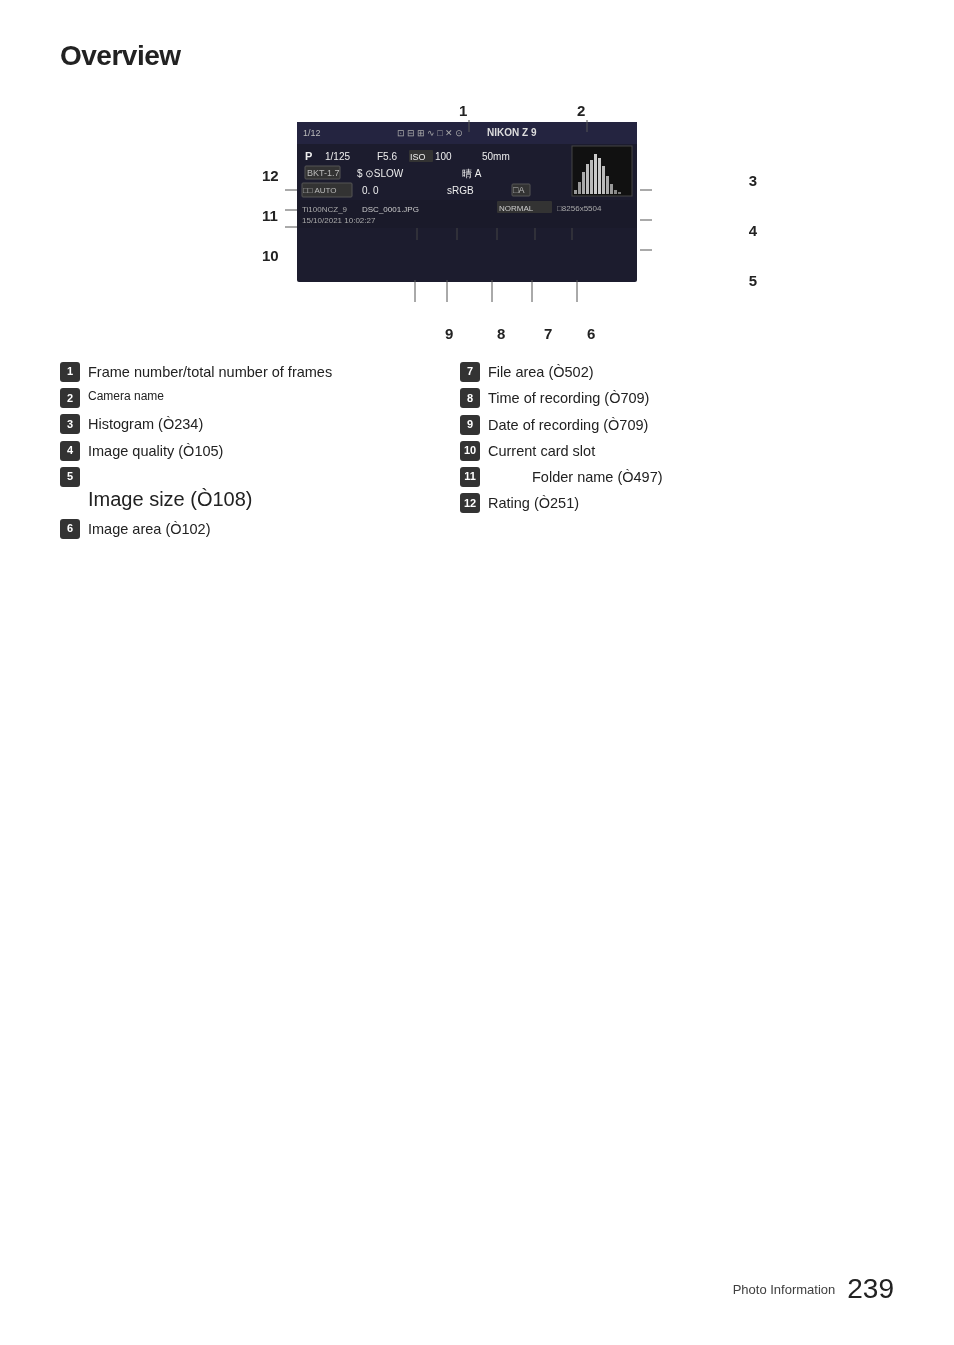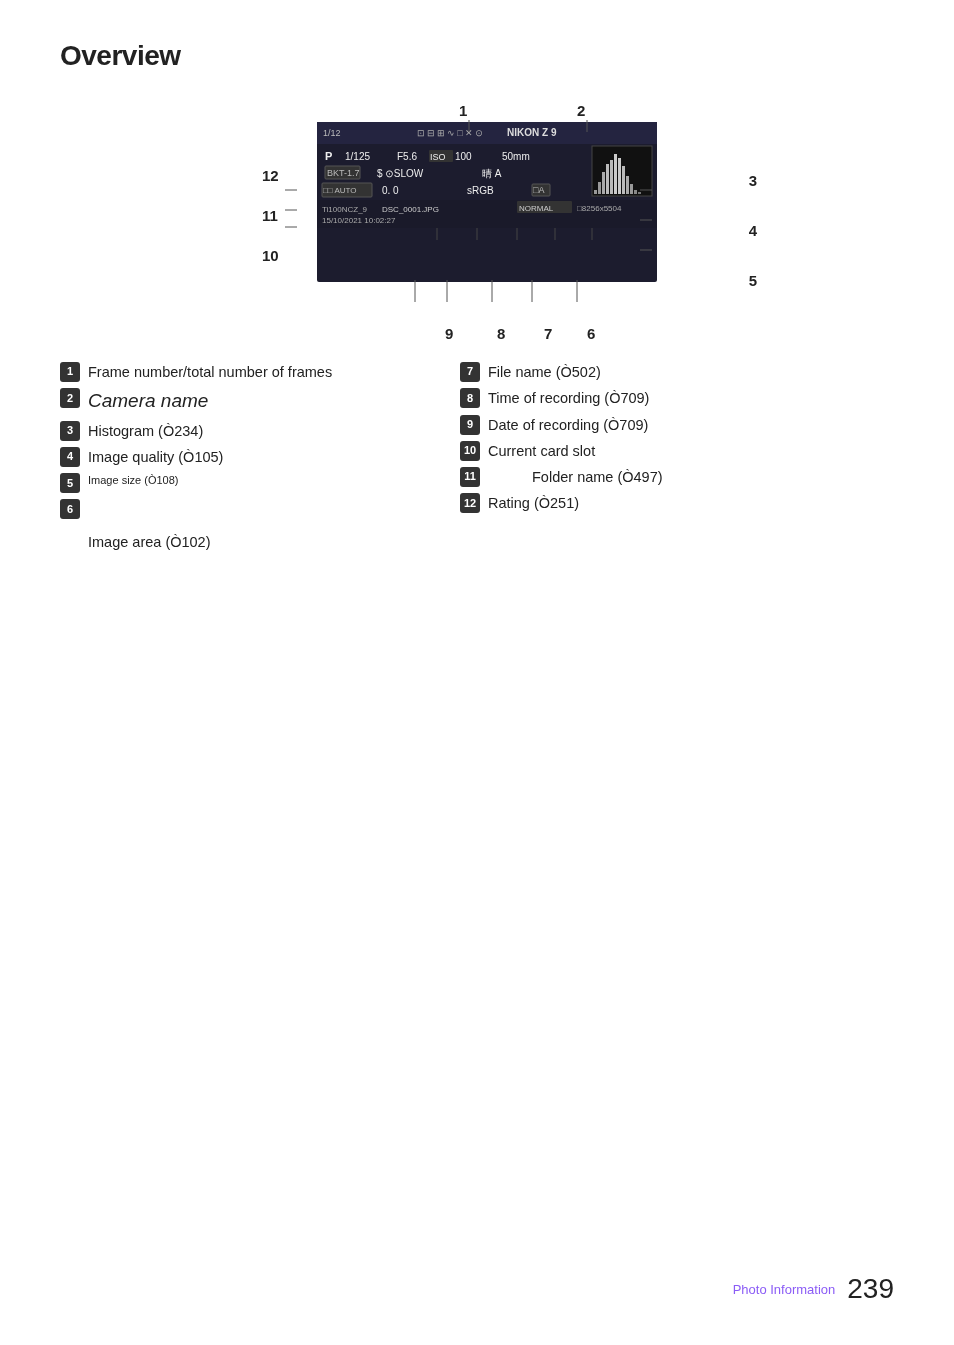--- a/index.html
+++ b/index.html
@@ -49,21 +49,21 @@
       position: absolute;
       bottom: 40px;
       right: 60px;
       display: flex;
       align-items: center;
       gap: 12px;
     }
 
     .footer-label {
       font-size: 13px;
-      color: #8b5cf6;
+      color: #404040;
     }
 
     .footer-number {
       font-size: 28px;
       font-weight: 300;
       color: #222;
     }
 
     
     .num-label {
@@ -93,21 +93,21 @@
   <div class="num-label" style="top: 120px; right: 10px;">4</div>
   <div class="num-label" style="top: 170px; right: 10px;">5</div>
   <div class="num-label" style="bottom: 0; left: 400px;">6</div>
   <div class="num-label" style="bottom: 0; left: 357px;">7</div>
   <div class="num-label" style="bottom: 0; left: 310px;">8</div>
   <div class="num-label" style="bottom: 0; left: 258px;">9</div>
   <div class="num-label" style="top: 145px; left: 75px;">10</div>
   <div class="num-label" style="top: 105px; left: 75px;">11</div>
   <div class="num-label" style="top: 65px; left: 75px;">12</div>
 
-  <div style="position: absolute; top: 20px; left: 110px; width: 340px; height: 160px; margin-left: 20px;">
+  <div style="position: absolute; top: 20px; left: 110px; width: 340px; height: 160px;">
 
     
     <svg width="340" height="160" viewBox="0 0 340 160" xmlns="http://www.w3.org/2000/svg">
 
       <rect width="340" height="160" fill="#1c1c2e" rx="2"></rect>
 
       <rect x="0" y="0" width="340" height="22" fill="#242440"></rect>
       <text x="6" y="14" fill="#bbb" font-size="9" font-family="Arial">1/12</text>
       <text x="190" y="14" fill="#ddd" font-size="10" font-family="Arial" font-weight="bold">NIKON Z 9</text>
       <text x="100" y="14" fill="#aaa" font-size="9" font-family="Arial">⊡ ⊟ ⊞ ∿ □ ✕ ⊙</text>
@@ -198,44 +198,44 @@
 
 <div style="display: grid; grid-template-columns: 1fr 1fr; gap: 4px 40px; margin-top: 20px; max-width: 760px;">
 
   <div>
     <div class="legend-item" style="margin-bottom:6px;">
       <span class="badge badge-dark">1</span>
       <span style="font-size:14.5px;line-height:1.4;text-align:right;">Frame number/total number of frames</span>
     </div>
     <div class="legend-item" style="margin-bottom:6px;">
       <span class="badge badge-dark">2</span>
-      <span style="font-size:19px;line-height:1.4;font-style:italic;">Camera name</span>
+      <span style="font-size:12px;line-height:1.4;">Camera name</span>
     </div>
     <div class="legend-item" style="margin-bottom:6px;">
       <span class="badge badge-dark">3</span>
       <span style="font-size:14.5px;line-height:1.4;">Histogram (Ò234)</span>
     </div>
     <div class="legend-item" style="margin-bottom:6px;">
       <span class="badge badge-dark">4</span>
       <span style="font-size:14.5px;line-height:1.4;">Image quality (Ò105)</span>
     </div>
     <div class="legend-item" style="margin-bottom:6px;">
       <span class="badge badge-dark">5</span>
-      <span style="font-size:11px;line-height:1.4;">Image size (Ò108)</span>
+      <span style="font-size:20px;line-height:1.4;margin-top:18px;">Image size (Ò108)</span>
     </div>
     <div class="legend-item" style="margin-bottom:6px;">
       <span class="badge badge-dark">6</span>
-      <span style="font-size:14.5px;line-height:1.4;margin-top:33px;">Image area (Ò102)</span>
+      <span style="font-size:14.5px;line-height:1.4;">Image area (Ò102)</span>
     </div>
   </div>
 
   <div>
     <div class="legend-item" style="margin-bottom:6px;">
       <span class="badge badge-dark">7</span>
-      <span style="font-size:14.5px;line-height:1.4;">File name (Ò502)</span>
+      <span style="font-size:14.5px;line-height:1.4;">File area (Ò502)</span>
     </div>
     <div class="legend-item" style="margin-bottom:6px;">
       <span class="badge badge-dark">8</span>
       <span style="font-size:14.5px;line-height:1.4;text-align:center;">Time of recording (Ò709)</span>
     </div>
     <div class="legend-item" style="margin-bottom:6px;">
       <span class="badge badge-dark">9</span>
       <span style="font-size:14.5px;line-height:1.4;">Date of recording (Ò709)</span>
     </div>
     <div class="legend-item" style="margin-bottom:6px;">

